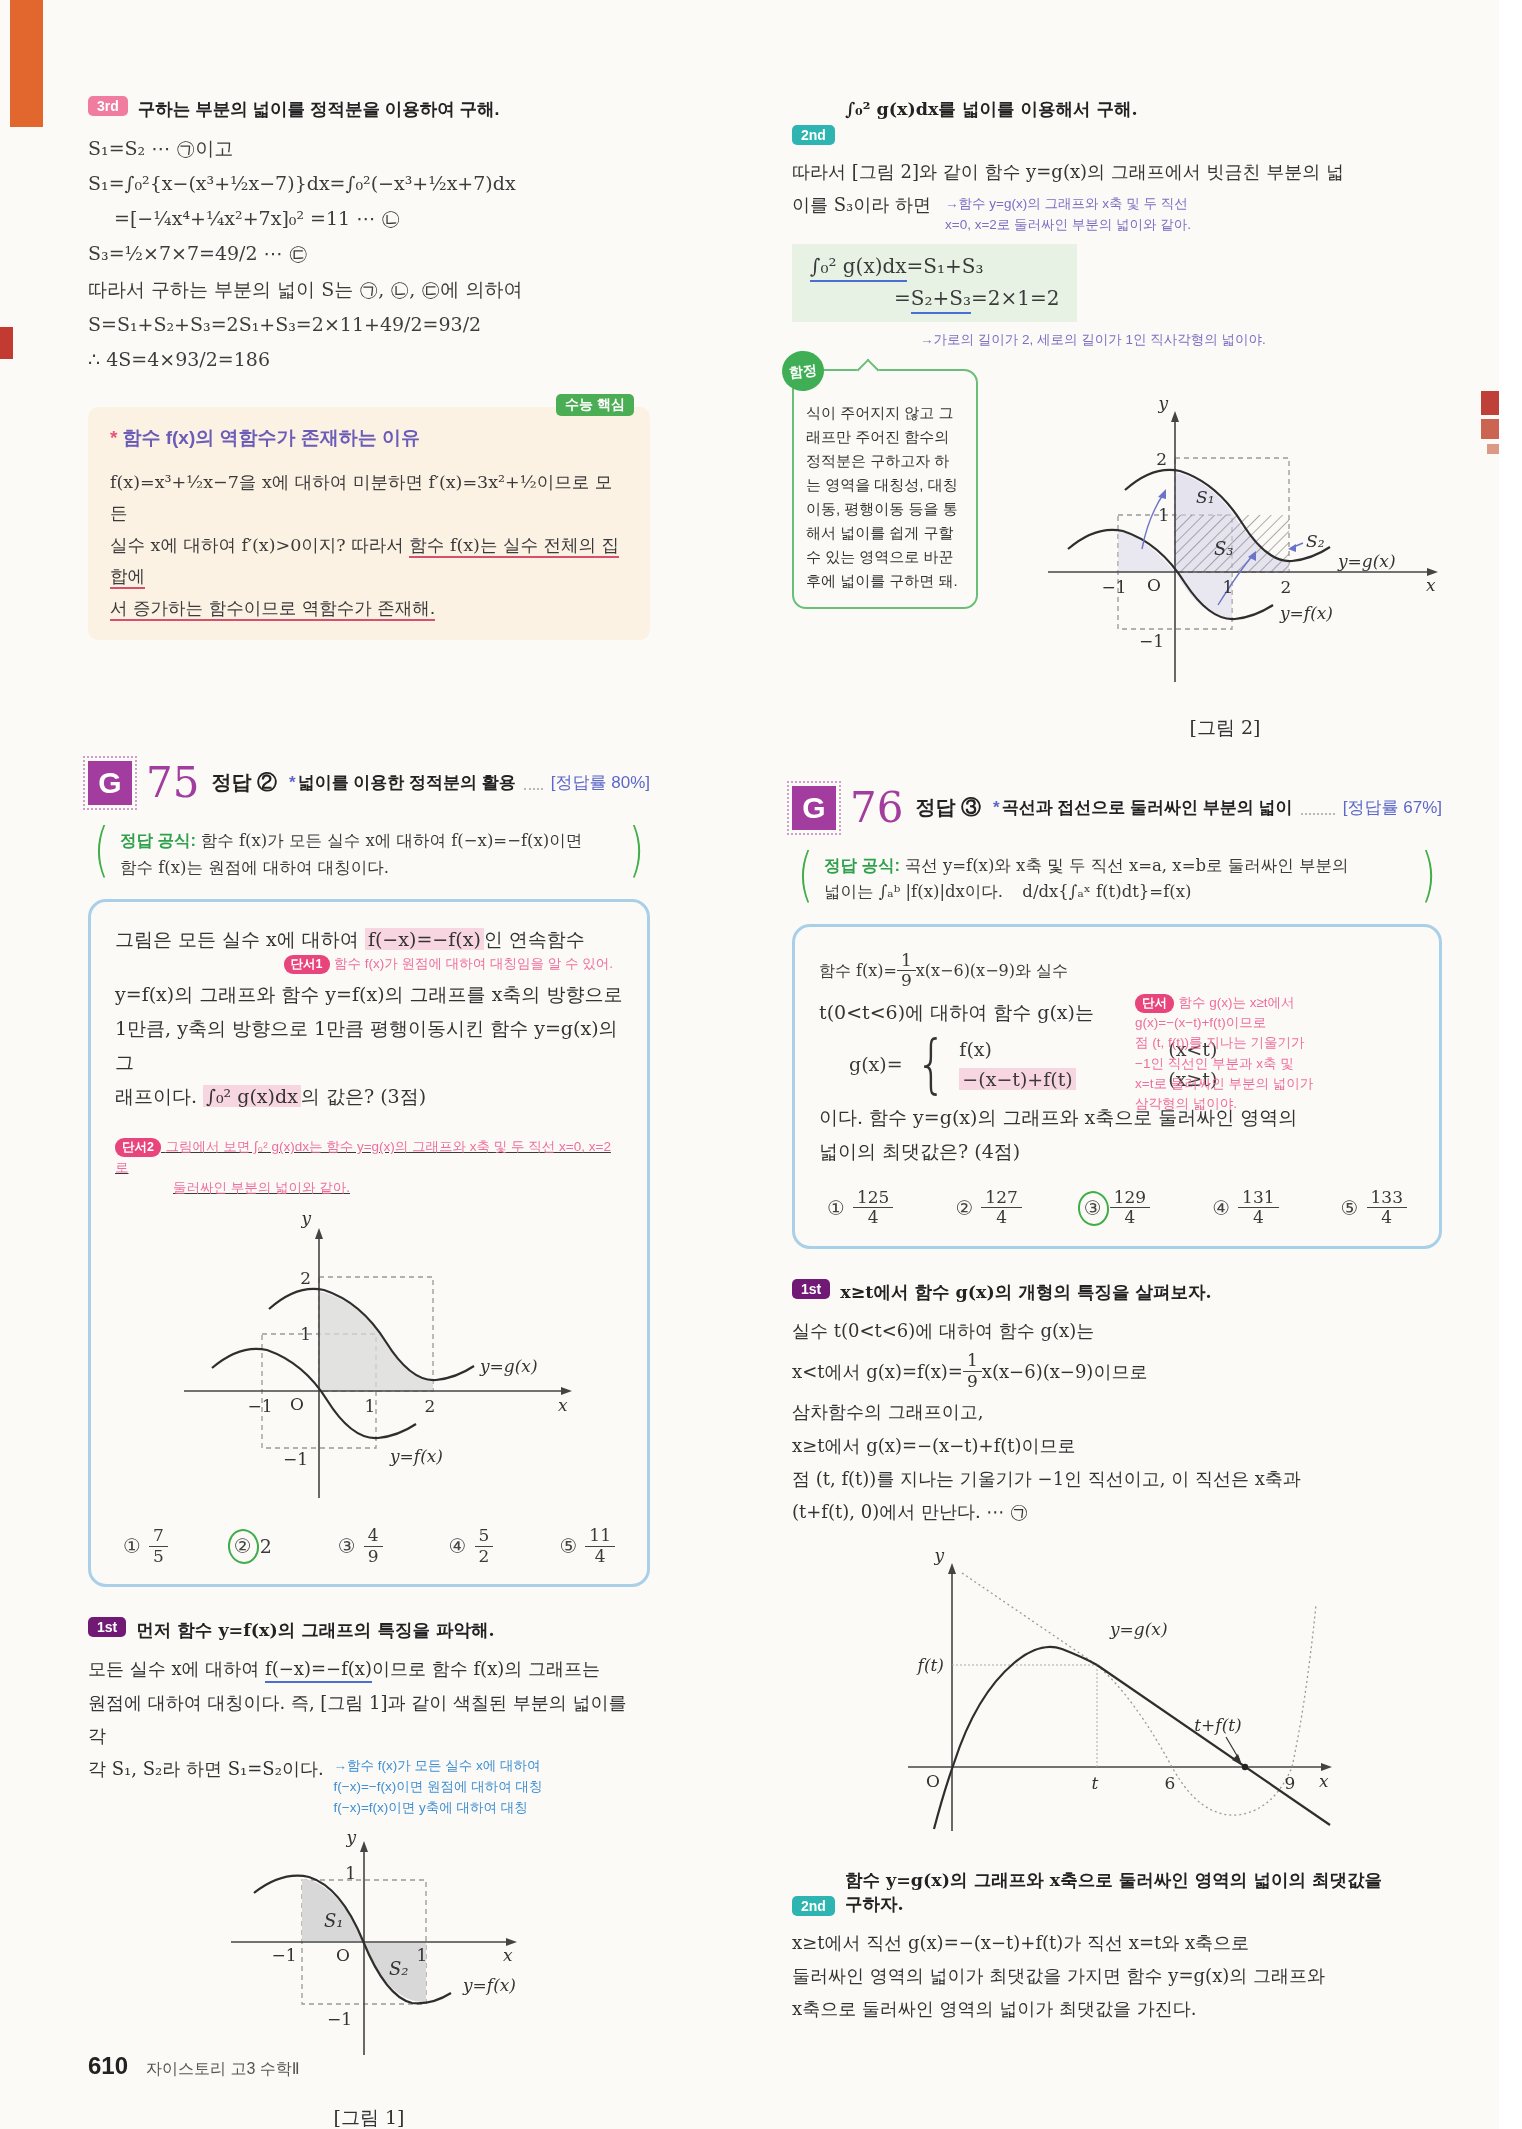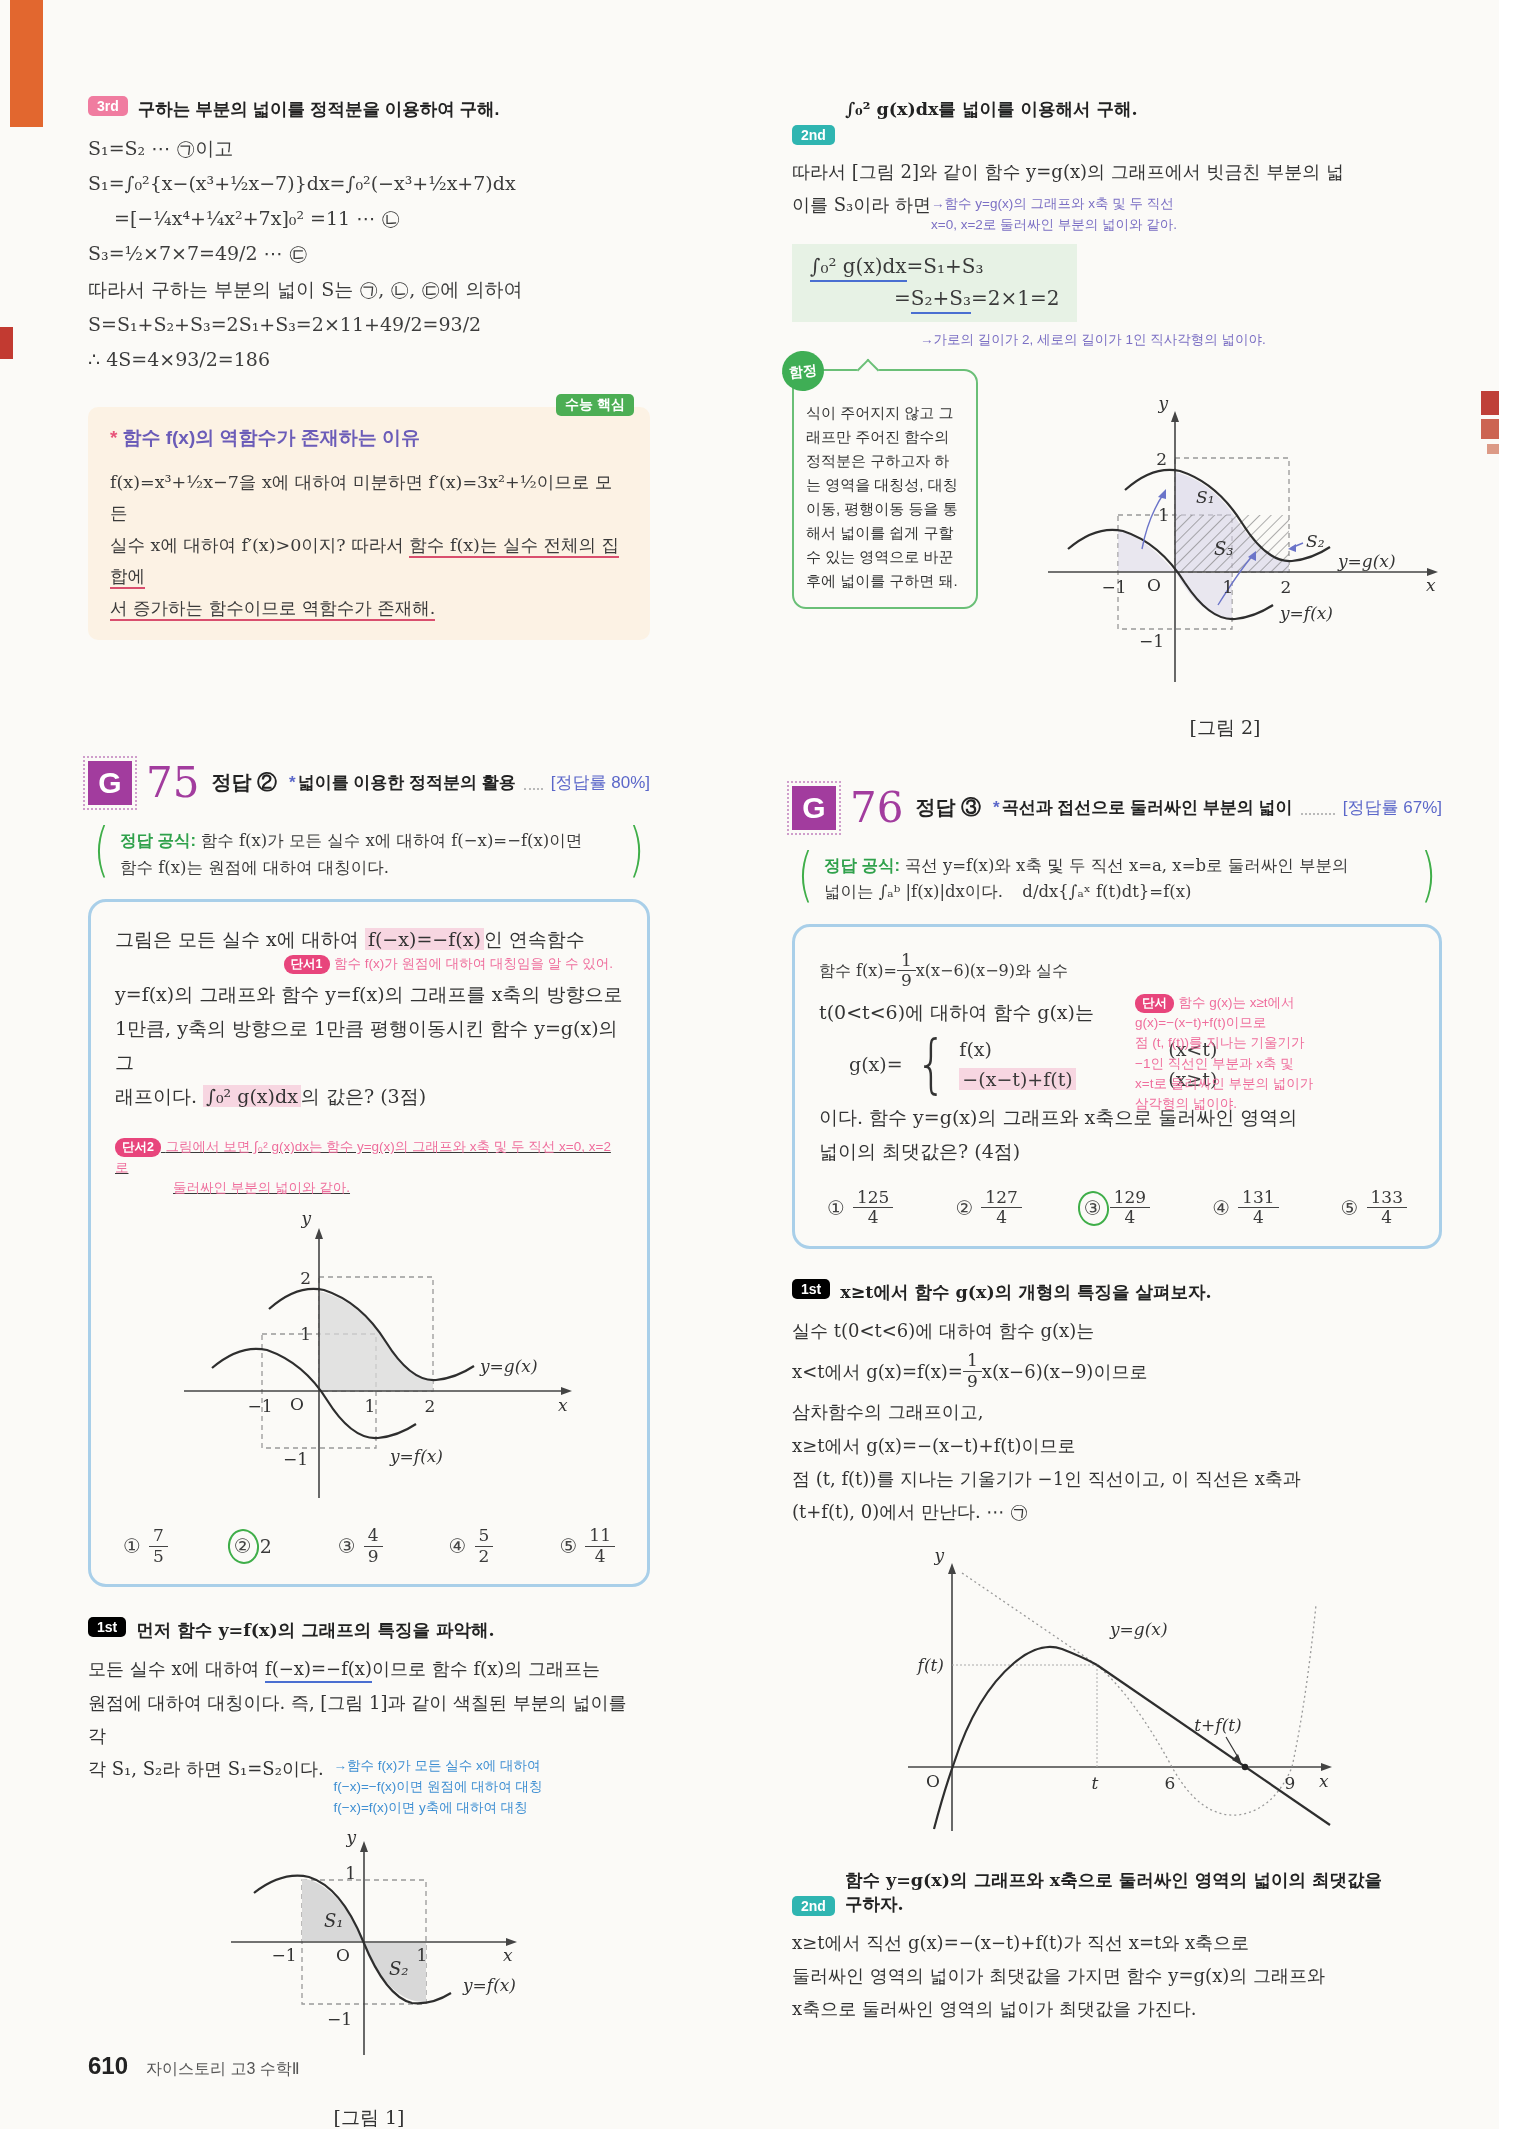--- a/index.html
+++ b/index.html
@@ -17,21 +17,21 @@
   .col {position:absolute;}
   .col-left {left:88px; top:96px; width:562px;}
   .col-right {left:792px; top:96px; width:650px;}
 
   .math {font-family:"DejaVu Serif", serif;}
   .mline {font-size:19px; line-height:1.85; color:#3c3c3c;}
   .indent1 {padding-left:26px;}
 
   .badge {display:inline-block; color:#fff; font-weight:bold; font-size:14px; padding:2px 9px; border-radius:5px; white-space:nowrap;}
   .b3rd {background:#f07ca0;}
-  .b1st {background:#000000;}
+  .b1st {background:#701a75;}
   .b2nd {background:#2fb5b1;margin-top:29px;}
   .bclue {background:#e8457c; border-radius:9px; font-size:12.5px; padding:1px 7px;}
   .bkey {position:absolute; top:-13px; right:16px; background:#4cae54;}
 
   .step-title {font-size:17.5px; font-weight:bold; color:#222; display:flex; gap:10px; align-items:flex-start; margin-bottom:10px;}
   .step-title .st-text {padding-top:1px;}
 
   .keybox {background:#fcf2e4; border-radius:10px; padding:18px 22px 16px; position:relative; margin-top:30px;}
   .key-title {color:#6b5cb8; font-weight:bold; font-size:19px; margin-bottom:16px;}
   .key-star {color:#e8557a; margin-right:5px;}
@@ -290,21 +290,21 @@
   <div class="col col-right">
 
     <div>
       <div class="step-title">
         <span class="badge b2nd">2nd</span>
         <span class="st-text math">∫₀² g(x)dx를 넓이를 이용해서 구해.</span>
       </div>
       <div class="bodyline math">따라서 [그림 2]와 같이 함수 y=g(x)의 그래프에서 빗금친 부분의 넓</div>
       <div class="krow">
         <div class="bodyline math">이를 S₃이라 하면</div>
-        <div class="pnote" style="padding-top:6px;">
+        <div class="pnote" style="margin-left:14px; padding-top:6px;">
           <div>→함수 y=g(x)의 그래프와 x축 및 두 직선</div>
           <div>x=0, x=2로 둘러싸인 부분의 넓이와 같아.</div>
         </div>
       </div>
       <div class="greenblock math">
         <div><span class="ul-blue">∫₀² g(x)dx</span><span>=S₁+S₃</span></div>
         <div class="eq2"><span>=</span><span class="ul-blue">S₂+S₃</span><span>=2×1=2</span></div>
       </div>
       <div class="pnote note2">→가로의 길이가 2, 세로의 길이가 1인 직사각형의 넓이야.</div>
     </div>

